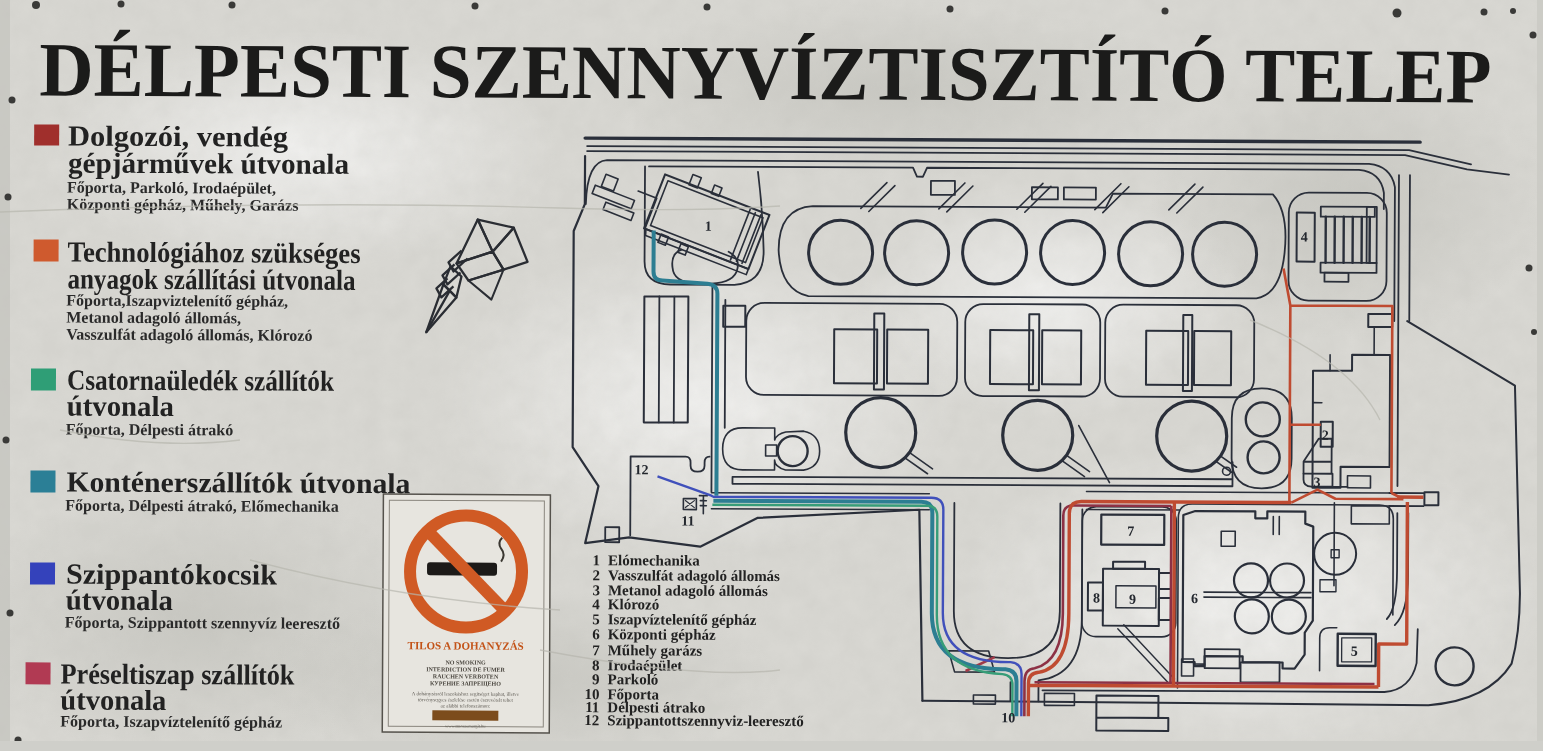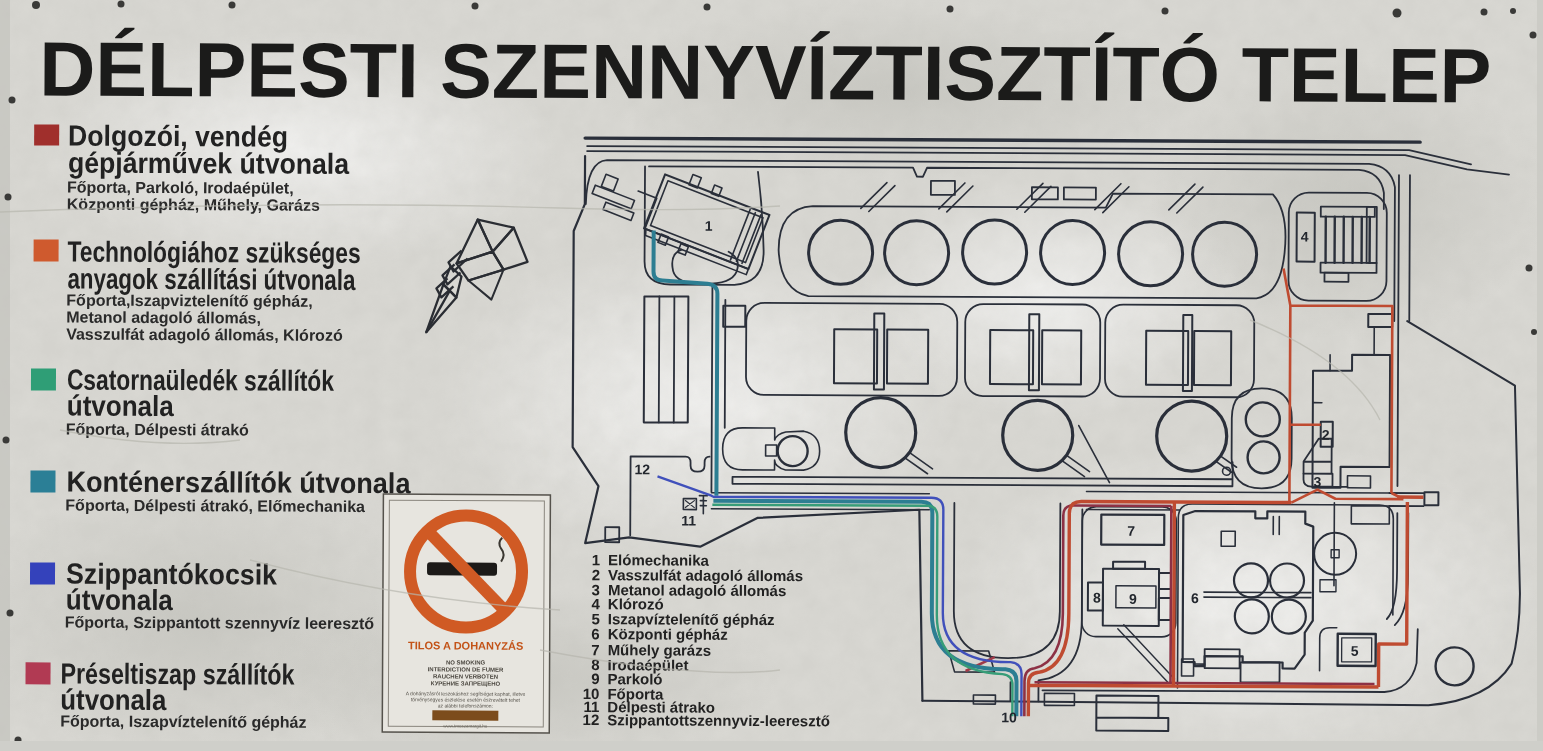--- a/index.html
+++ b/index.html
@@ -1,16 +1,16 @@
 <!DOCTYPE html>
 <html><head>
 <meta charset="utf-8">
 <style>
 html,body{margin:0;padding:0;background:#cfcfca}
-#page{position:relative;width:1543px;height:741px;overflow:hidden;font-family:Liberation Sans, sans-serif}
+#page{position:relative;width:1543px;height:741px;overflow:hidden;font-family:Liberation Serif, serif}
 </style>
 </head>
 <body>
 <div id="page">
 <svg width="1543" height="751" viewBox="0 0 1543 751">
 <defs>
 <radialGradient id="mot1" cx="50%" cy="50%" r="50%">
 <stop offset="0%" stop-color="#ffffff" stop-opacity="0.7"></stop>
 <stop offset="100%" stop-color="#ffffff" stop-opacity="0"></stop>
 </radialGradient>

